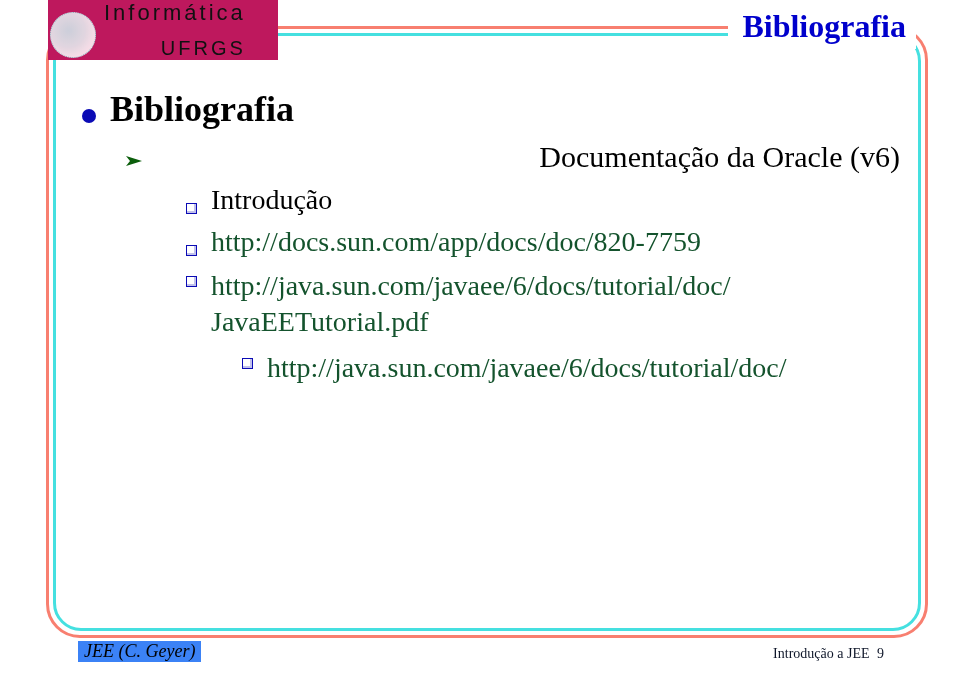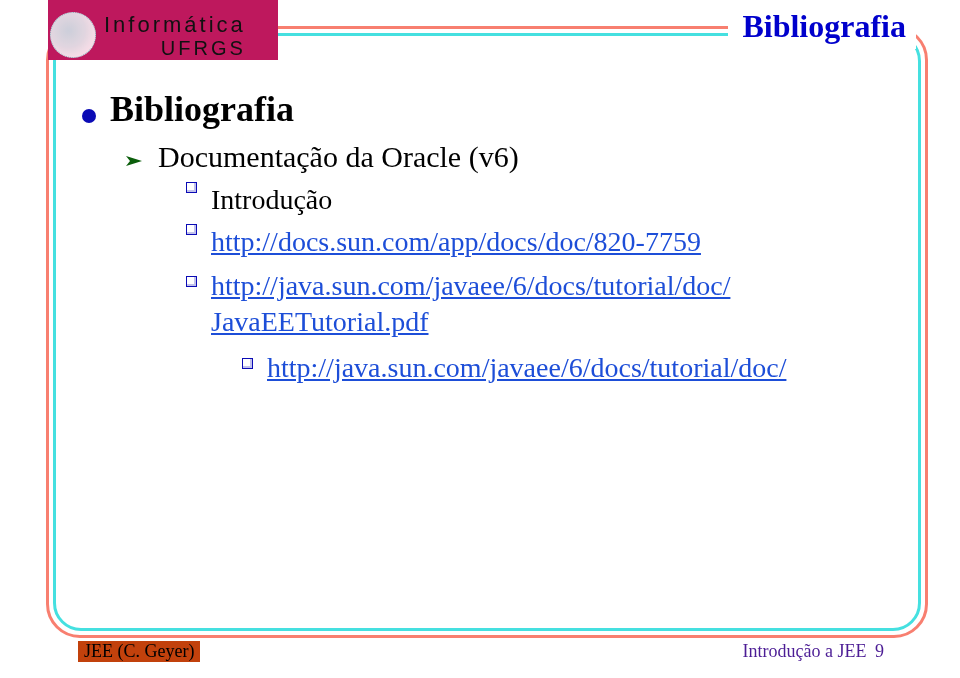--- a/index.html
+++ b/index.html
@@ -38,21 +38,21 @@
   }
   .logo-swirl {
     width: 46px; height: 46px; border-radius: 50%;
     background: radial-gradient(circle at 40% 40%, #cfeff0 0%, #e8f7f7 45%, #ffffff 70%);
     border: 1px dotted #7fd2d2;
     margin-right: 8px;
     opacity: 0.85;
   }
   .logo-text { display: flex; flex-direction: column; line-height: 1; }
   .logo-top { font-family: Arial, sans-serif; font-size: 22px; letter-spacing: 3px; color: #111; }
-  .logo-sub { font-family: Arial, sans-serif; font-size: 20px; letter-spacing: 3px; color: #111; text-align: right; margin-top: 2px; }
+  .logo-sub { font-family: Arial, sans-serif; font-size: 20px; letter-spacing: 3px; color: #111; text-align: right; margin-top: 14px; }
   .slide-title {
     position: absolute;
     right: 44px;
     top: 6px;
     background: #fff;
     padding: 2px 10px 4px 14px;
     font-size: 32px;
     font-weight: bold;
     color: #0000cc;
   }
@@ -79,34 +79,35 @@
     top: 2px;
     flex-shrink: 0;
   }
   .lvl2 {
     margin-left: 44px;
     display: flex;
     align-items: baseline;
     font-size: 30px;
     color: #000;
     margin-top: 10px;
+    justify-content: space-between;
   }
   .arrow-bullet {
     display: inline-block;
     width: 22px; height: 14px;
     margin-right: 10px;
     position: relative;
     top: 1px;
     flex-shrink: 0;
   }
   .arrow-bullet svg polygon { fill: #0b5e0b; }
   .lvl3 {
     margin-left: 104px;
     display: flex;
-    align-items: flex-start;
+    align-items: flex-end;
     font-size: 28px;
     color: #000;
     margin-top: 10px;
   }
   .sq-bullet {
     width: 11px; height: 11px;
     border: 1.5px solid #0b0bb5;
     display: inline-block;
     margin-right: 14px;
     position: relative;
@@ -117,36 +118,37 @@
   .lvl4 {
     margin-left: 160px;
     display: flex;
     align-items: flex-start;
     font-size: 28px;
     color: #000;
     margin-top: 10px;
     line-height: 1.28;
   }
   .lvl4 .sq-bullet { margin-top: 10px; }
-  .link-like { color: #1d4ed8; text-decoration: underline; }
+  .link-like { color: #14532d; }
   .footer-left {
     position: absolute;
     left: 78px;
     bottom: 16px;
     font-size: 18px;
     color: #000;
-    background: #c2410c;
+    background: #3b82f6;
     padding: 0 6px;
+    font-style: italic;
   }
   .footer-right {
     position: absolute;
     right: 70px;
     bottom: 16px;
-    font-size: 18px;
-    color: #4c1d95;
+    font-size: 14px;
+    color: #0f172a;
     background: #fff;
     padding: 0 6px;
   }
 </style>
 </head>
 <body>
 
 <div class="slide">
   <div class="outer-border">
     <div class="inner-border"></div>

